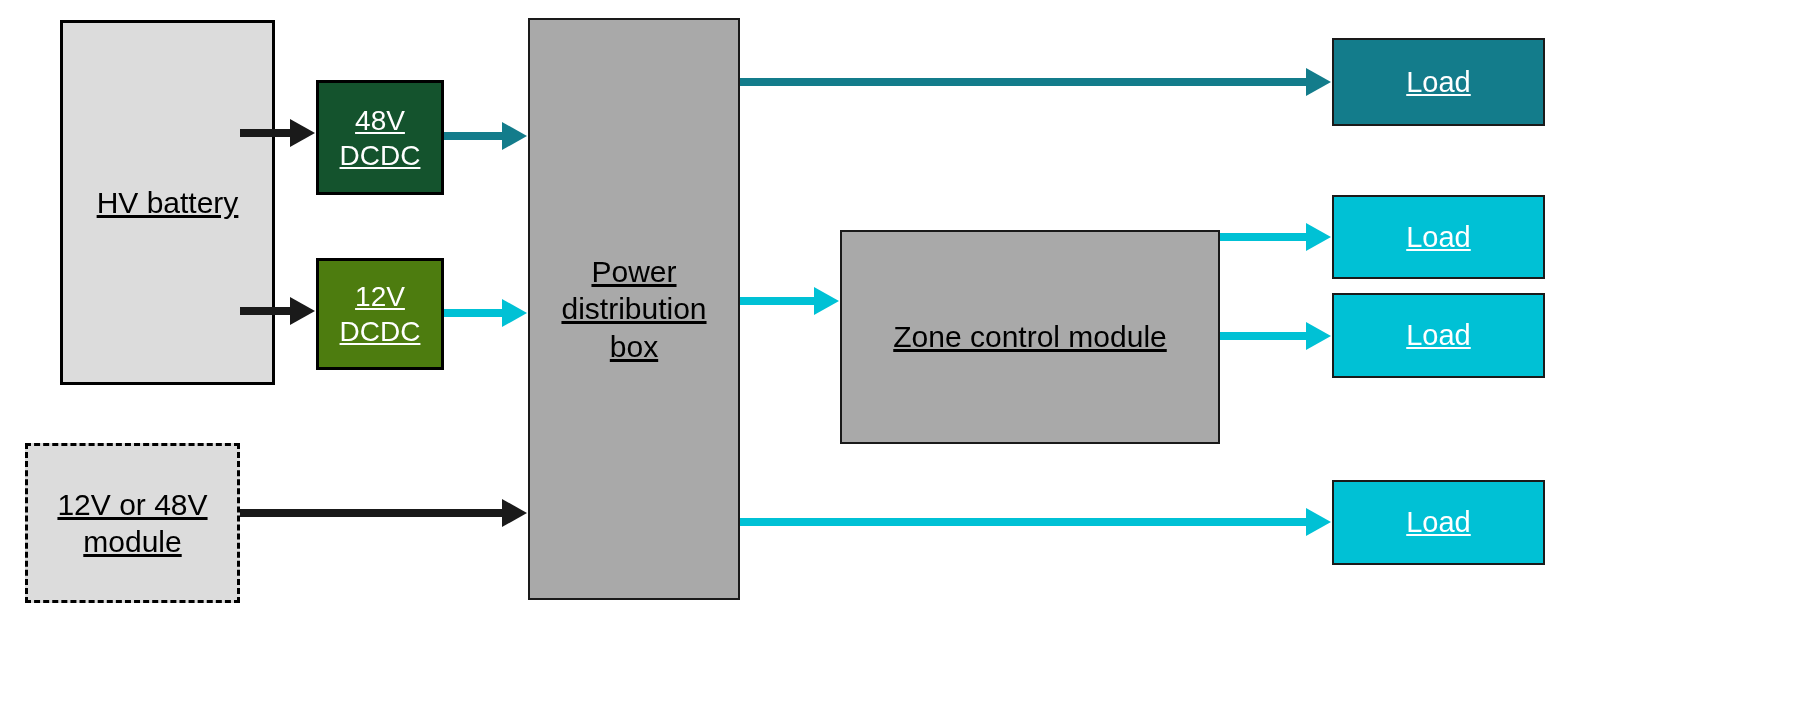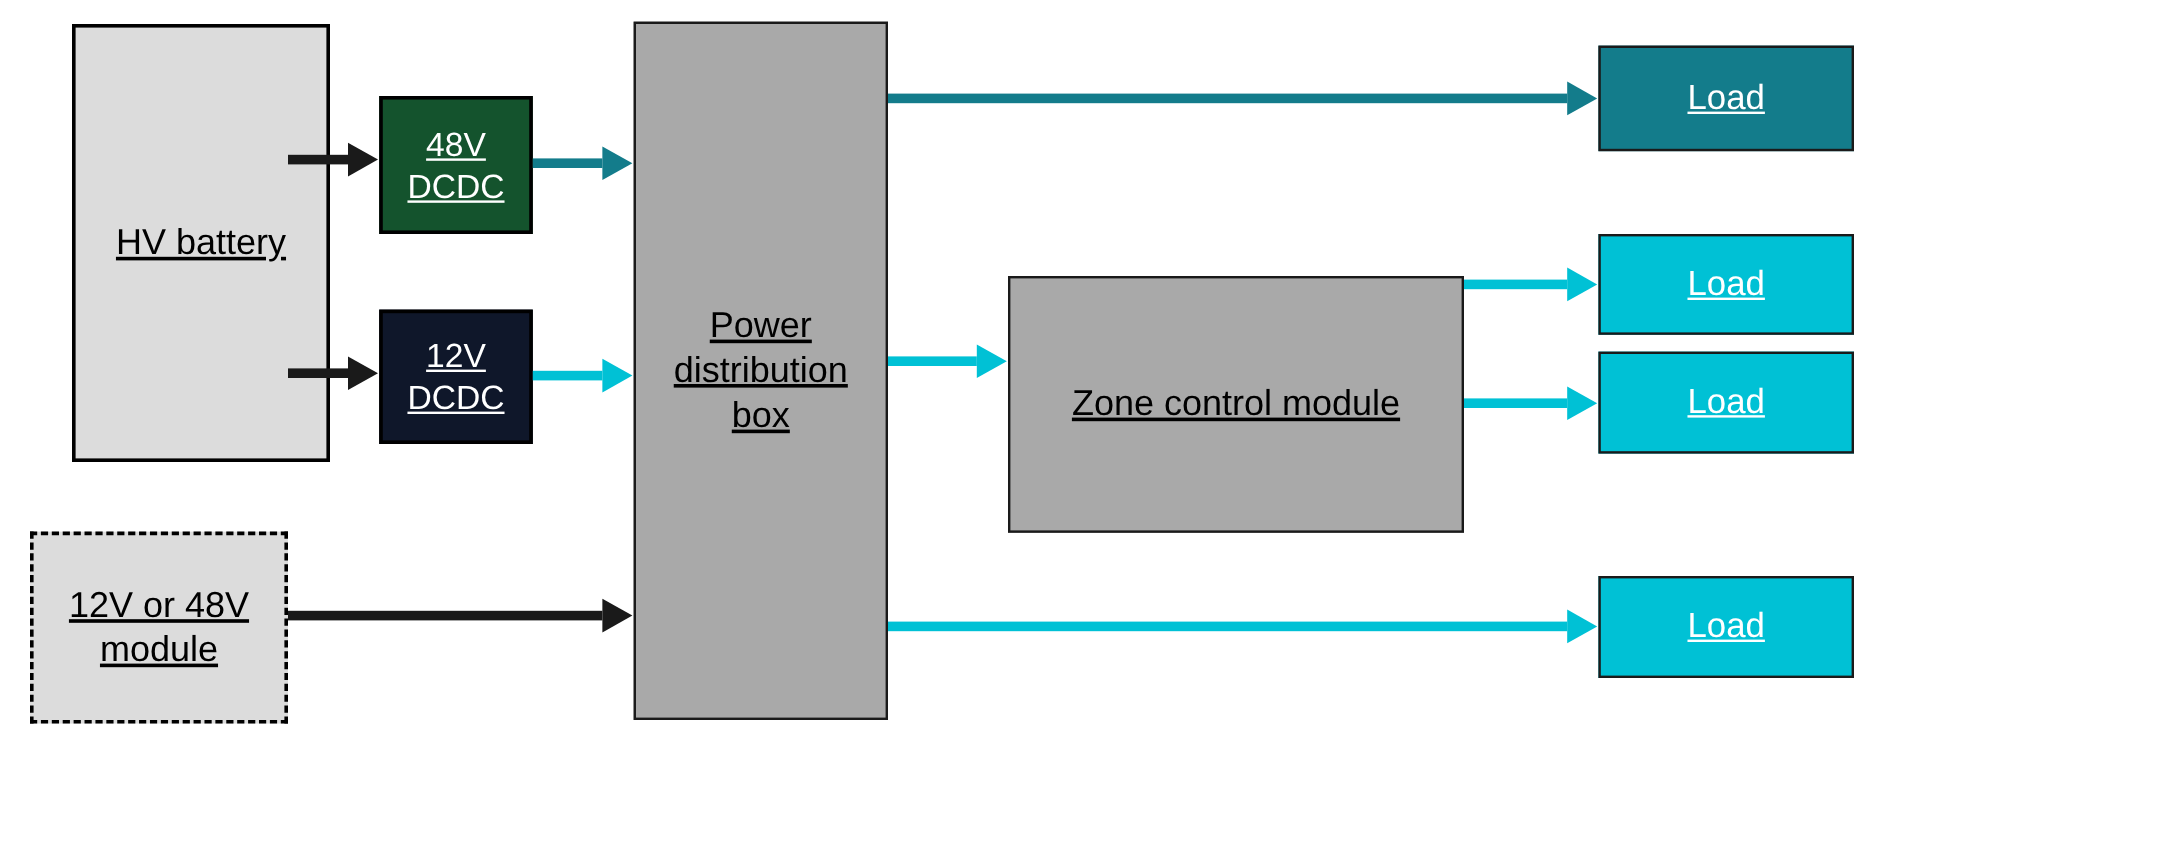--- a/index.html
+++ b/index.html
@@ -34,21 +34,21 @@
   .battery.dashed {
     border-style: dashed;
   }
   .dcdc48 {
     background: #14532d;
     border: 3px solid #000000;
     color: #ffffff;
     font-size: 28px;
   }
   .dcdc12 {
-    background: #0f172a;
+    background: #4d7c0f;
     border: 3px solid #000000;
     color: #ffffff;
     font-size: 28px;
   }
   .graybox {
     background: #a9a9a9;
     border: 2px solid #1a1a1a;
     color: #000000;
     font-size: 30px;
   }

